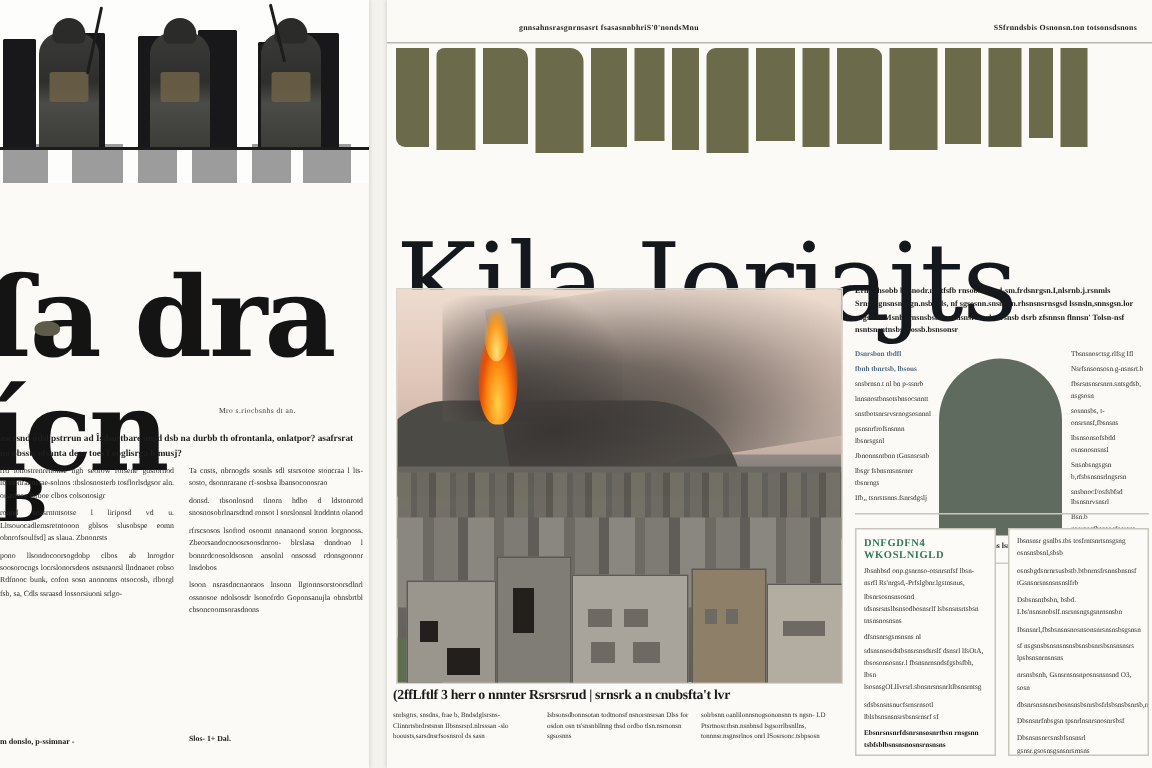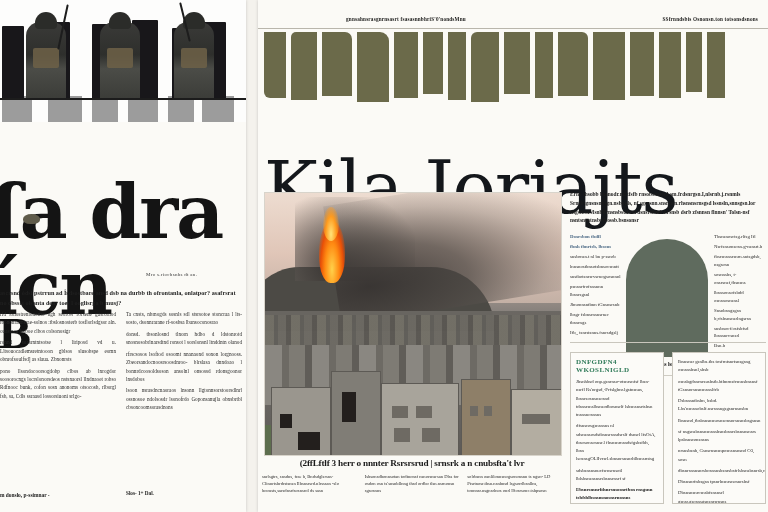--- a/index.html
+++ b/index.html
@@ -86,21 +86,21 @@
   .bldg.b1{left:6px;top:194px;width:58px;height:70px;background:#9a968e;}
   .bldg.b2{left:66px;top:178px;width:48px;height:86px;background:#807d76;}
   .bldg.b3{left:116px;top:190px;width:76px;height:74px;background:#a8a49b;}
   .bldg.b4{left:196px;top:186px;width:48px;height:78px;background:#8e7f68;}
   .bldg.b5{left:246px;top:196px;width:50px;height:68px;background:#b3ada1;}
   .win{position:absolute;background:#6e6a63;}
   .darkwin{position:absolute;background:#231f1d;}
   .greenpatch{position:absolute;left:0;top:232px;width:30px;height:32px;background:#5d6e4e;}
 
   .rp-cap{position:absolute;left:4px;top:458px;width:300px;font-size:9.2px;font-weight:bold;
-          color:#1a1a1a;letter-spacing:-.2px;filter:blur(.25px);text-align:center;}
+          color:#1a1a1a;letter-spacing:-.2px;filter:blur(.25px);}
   .rp-capcols{position:absolute;left:4px;top:474px;width:300px;height:36px;
           column-count:3;column-gap:8px;font-size:4.6px;line-height:1.5;color:#2c2c2c;filter:blur(.2px);}
   .rp-capcols p{margin:0 0 2px 0;}
 
   
   .rail{position:absolute;left:312px;top:190px;width:196px;}
   .rail-deck{font-size:5.4px;font-weight:bold;color:#1c1c1c;line-height:1.62;filter:blur(.2px);}
   .rail-body{position:relative;margin-top:8px;height:148px;}
   .arch{position:absolute;left:56px;top:6px;width:82px;height:118px;
         background:#5f6b5e;border-radius:41px 41px 3px 3px;}

